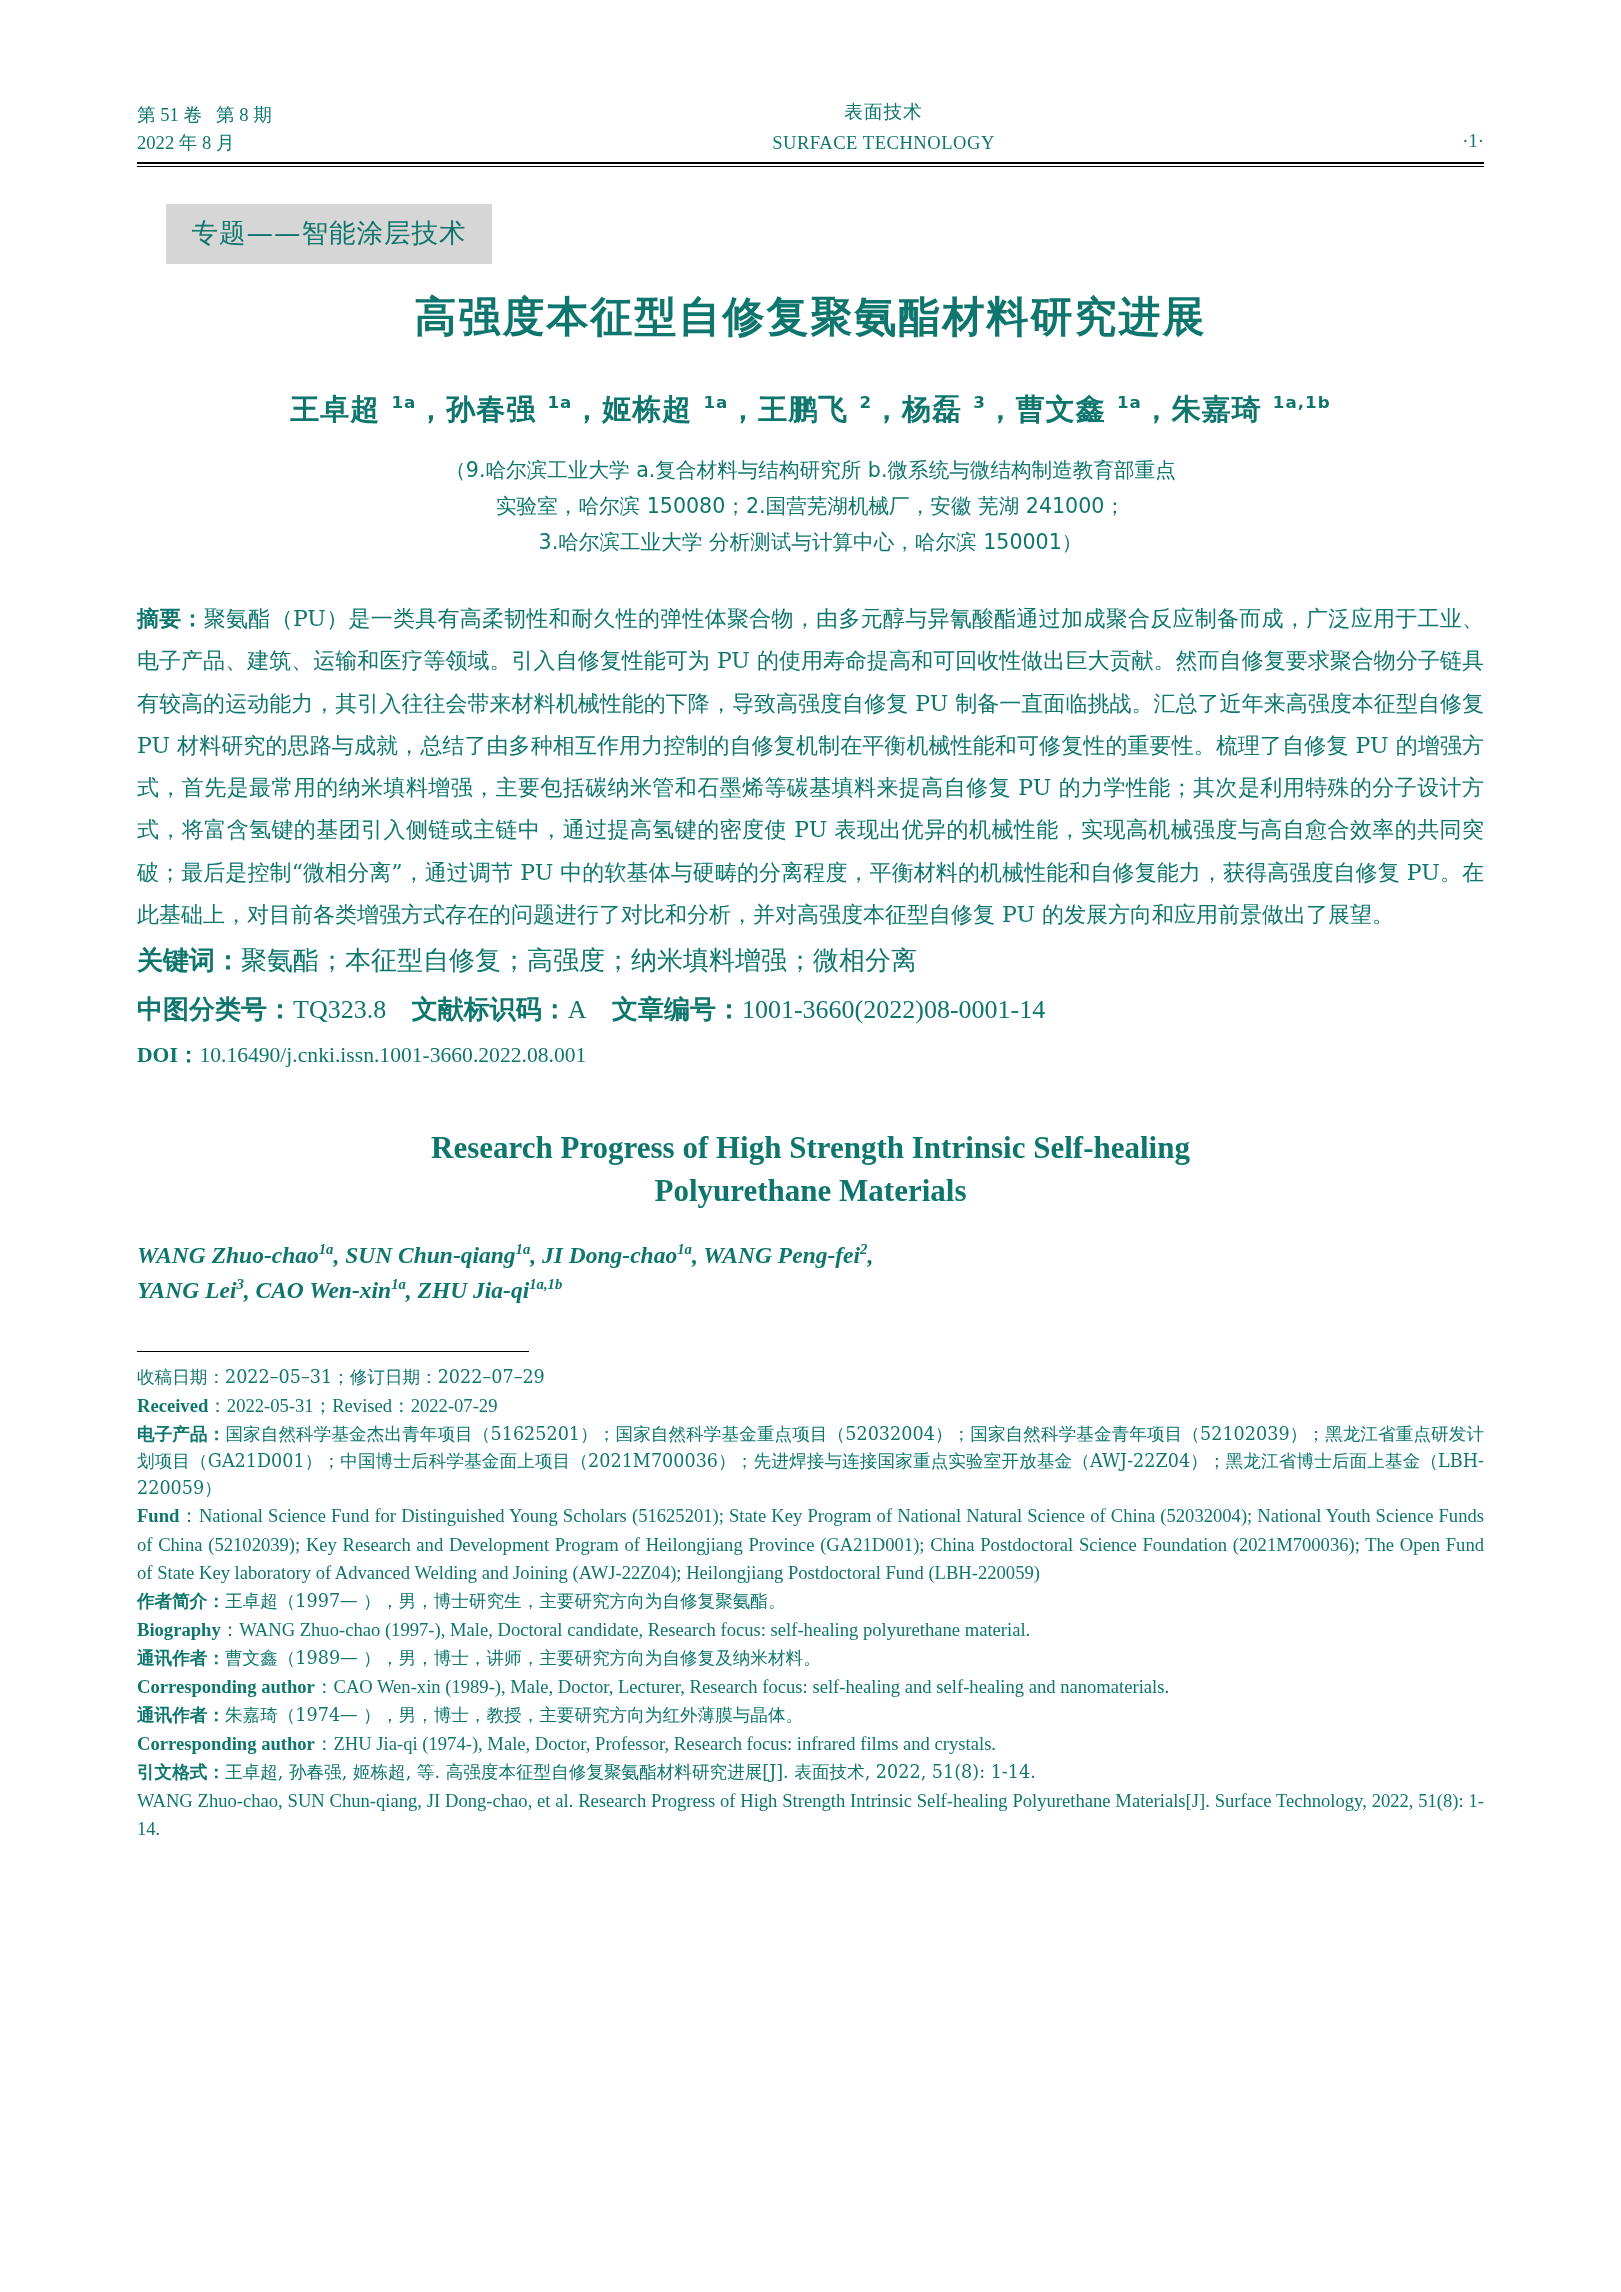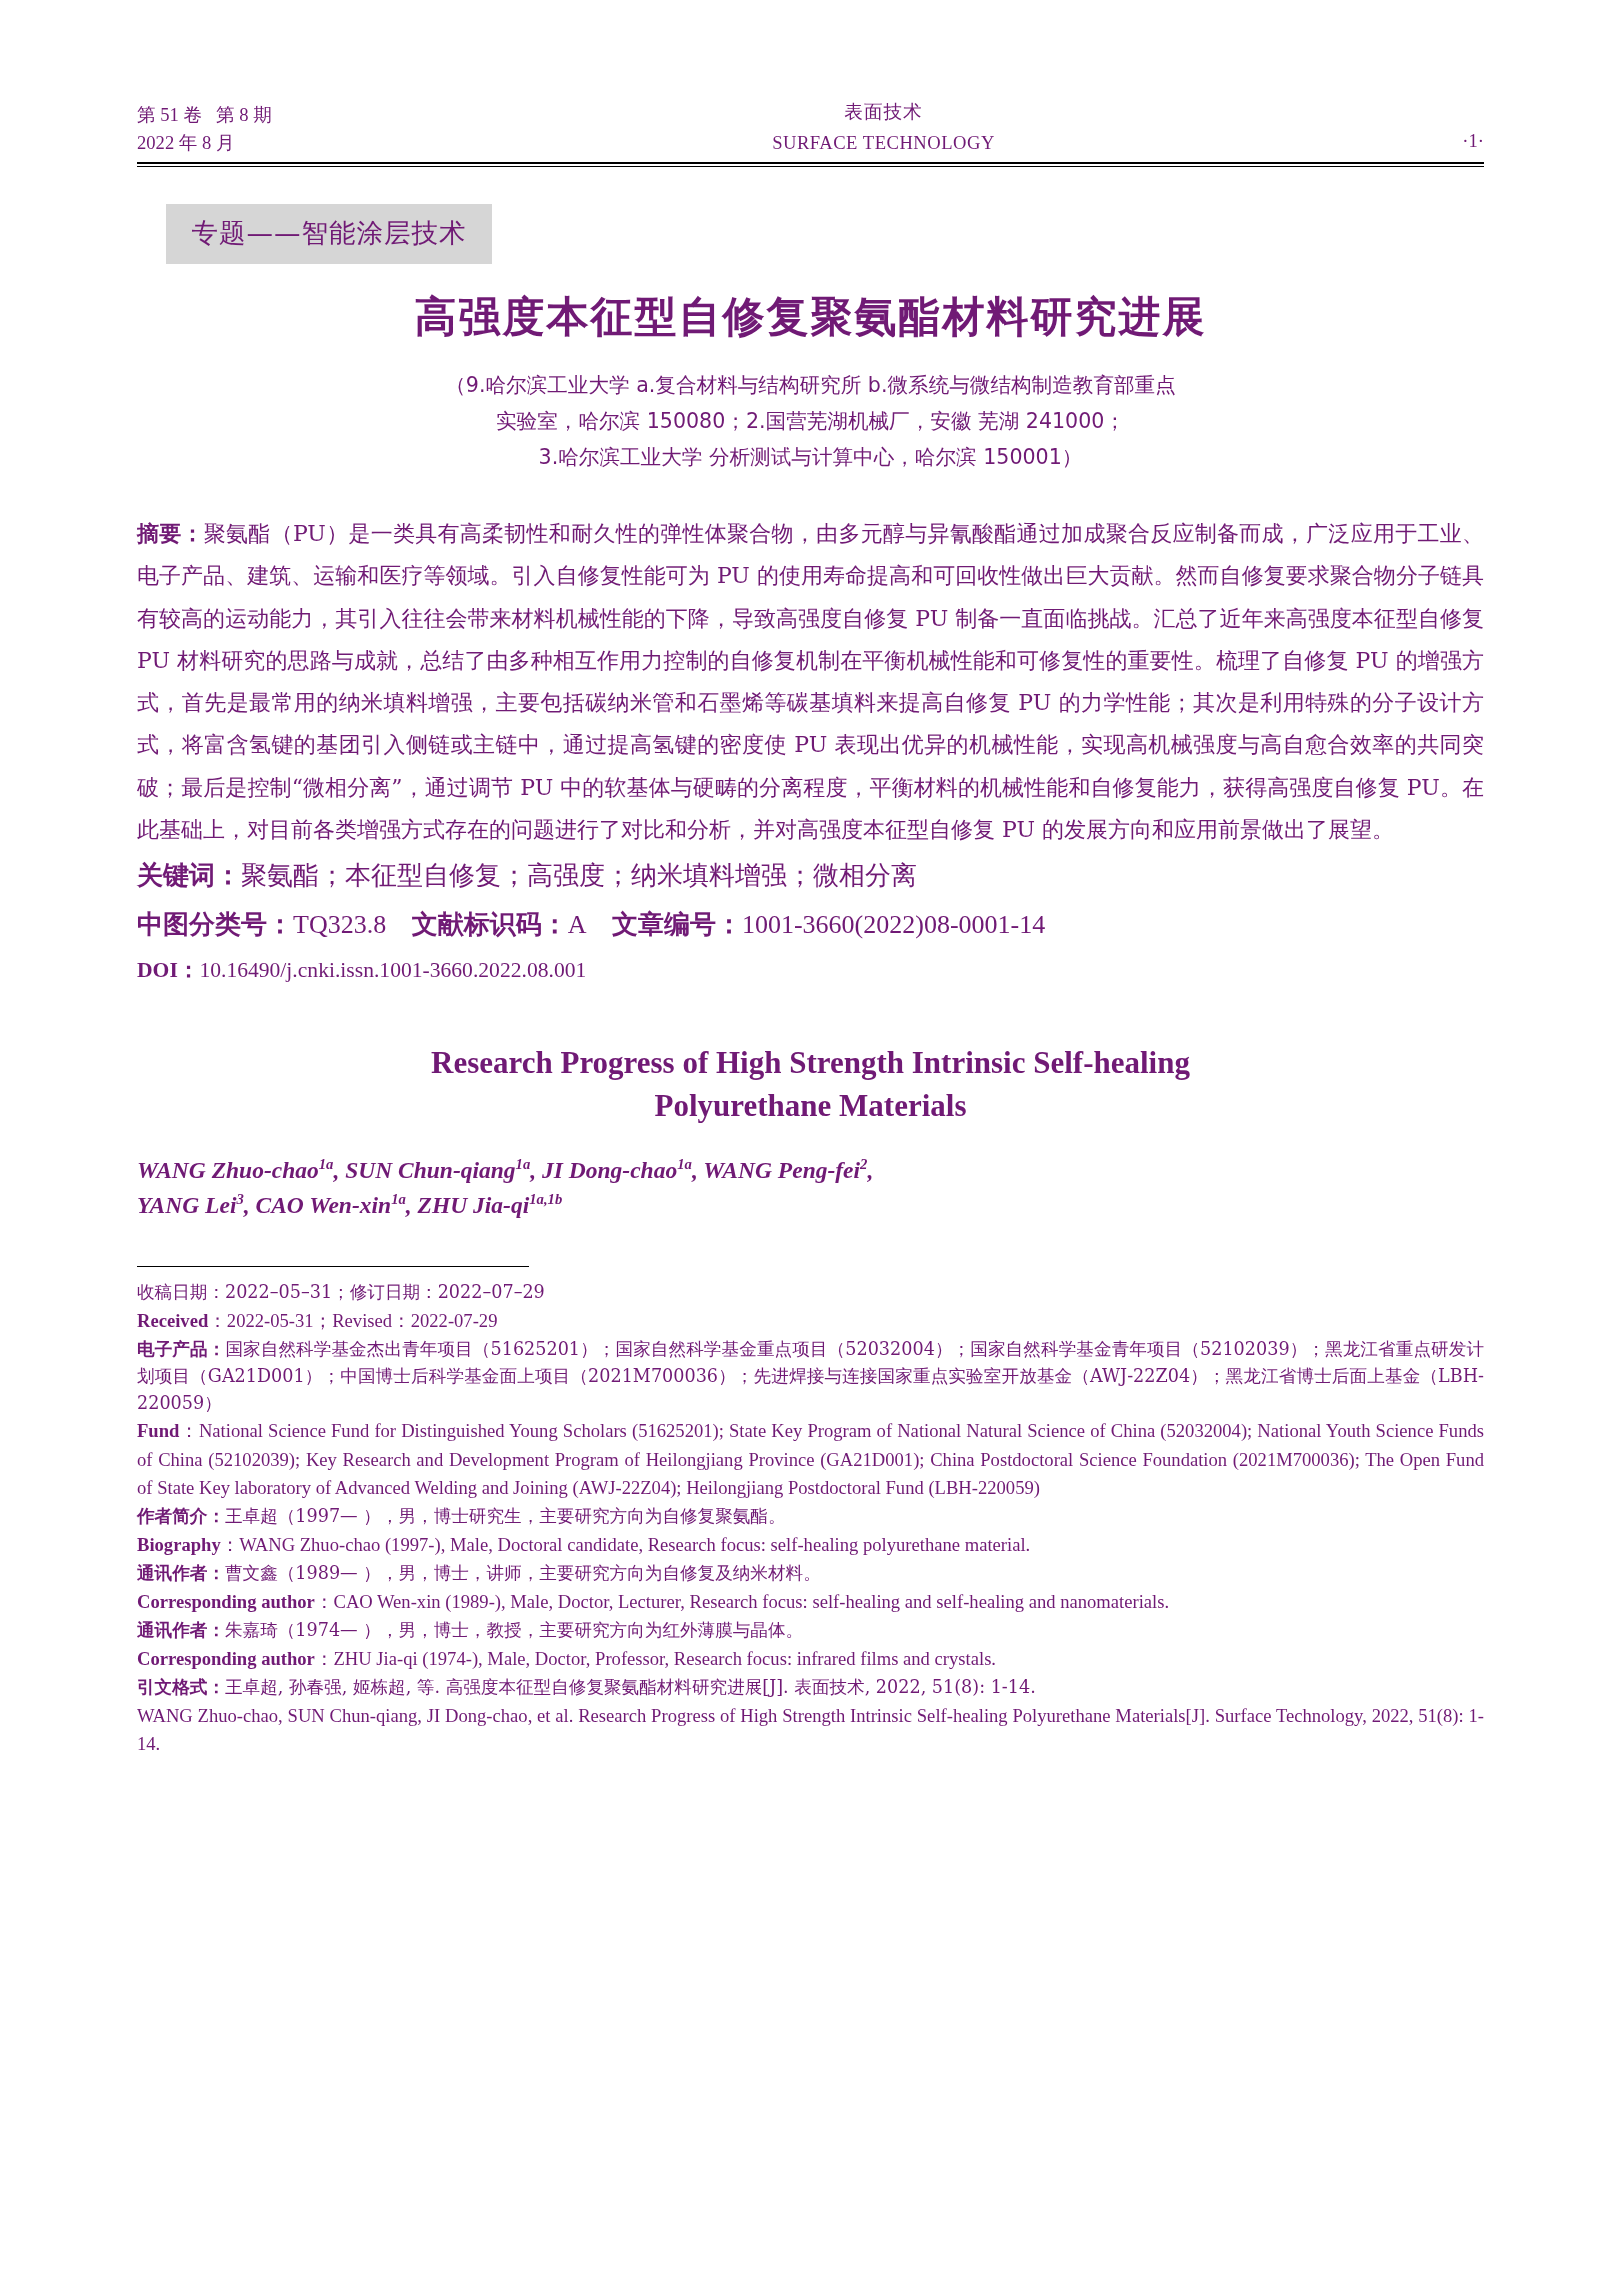--- a/index.html
+++ b/index.html
@@ -6,21 +6,21 @@
     margin: 0;
     padding: 0;
     background: #ffffff;
   }
   .page {
     width: 1621px;
     height: 2191px;
     position: relative;
     background: #ffffff;
     font-family: "Liberation Serif", serif;
-    color: #701a75;
+    color: #0f766e;
     box-sizing: border-box;
     padding: 4px;
     overflow: hidden;
   }
   .content {
     position: absolute;
     left: 137px;
     top: 98px;
     width: 1347px;
   }
@@ -212,20 +212,21 @@
     </div>
     <div class="rule-double"></div>
 
     
     <div class="topic-badge">专题——智能涂层技术</div>
 
     
     <div class="title-cn">高强度本征型自修复聚氨酯材料研究进展</div>
 
     
+    <div class="authors-cn">王卓超 <sup>1a</sup>，孙春强 <sup>1a</sup>，姬栋超 <sup>1a</sup>，王鹏飞 <sup>2</sup>，杨磊 <sup>3</sup>，曹文鑫 <sup>1a</sup>，朱嘉琦 <sup>1a,1b</sup></div>
 
     
     <div class="affil">
       <div>（9.哈尔滨工业大学 a.复合材料与结构研究所 b.微系统与微结构制造教育部重点</div>
       <div>实验室，哈尔滨 150080；2.国营芜湖机械厂，安徽 芜湖 241000；</div>
       <div>3.哈尔滨工业大学 分析测试与计算中心，哈尔滨 150001）</div>
     </div>
 
     
     <div class="abstract">

